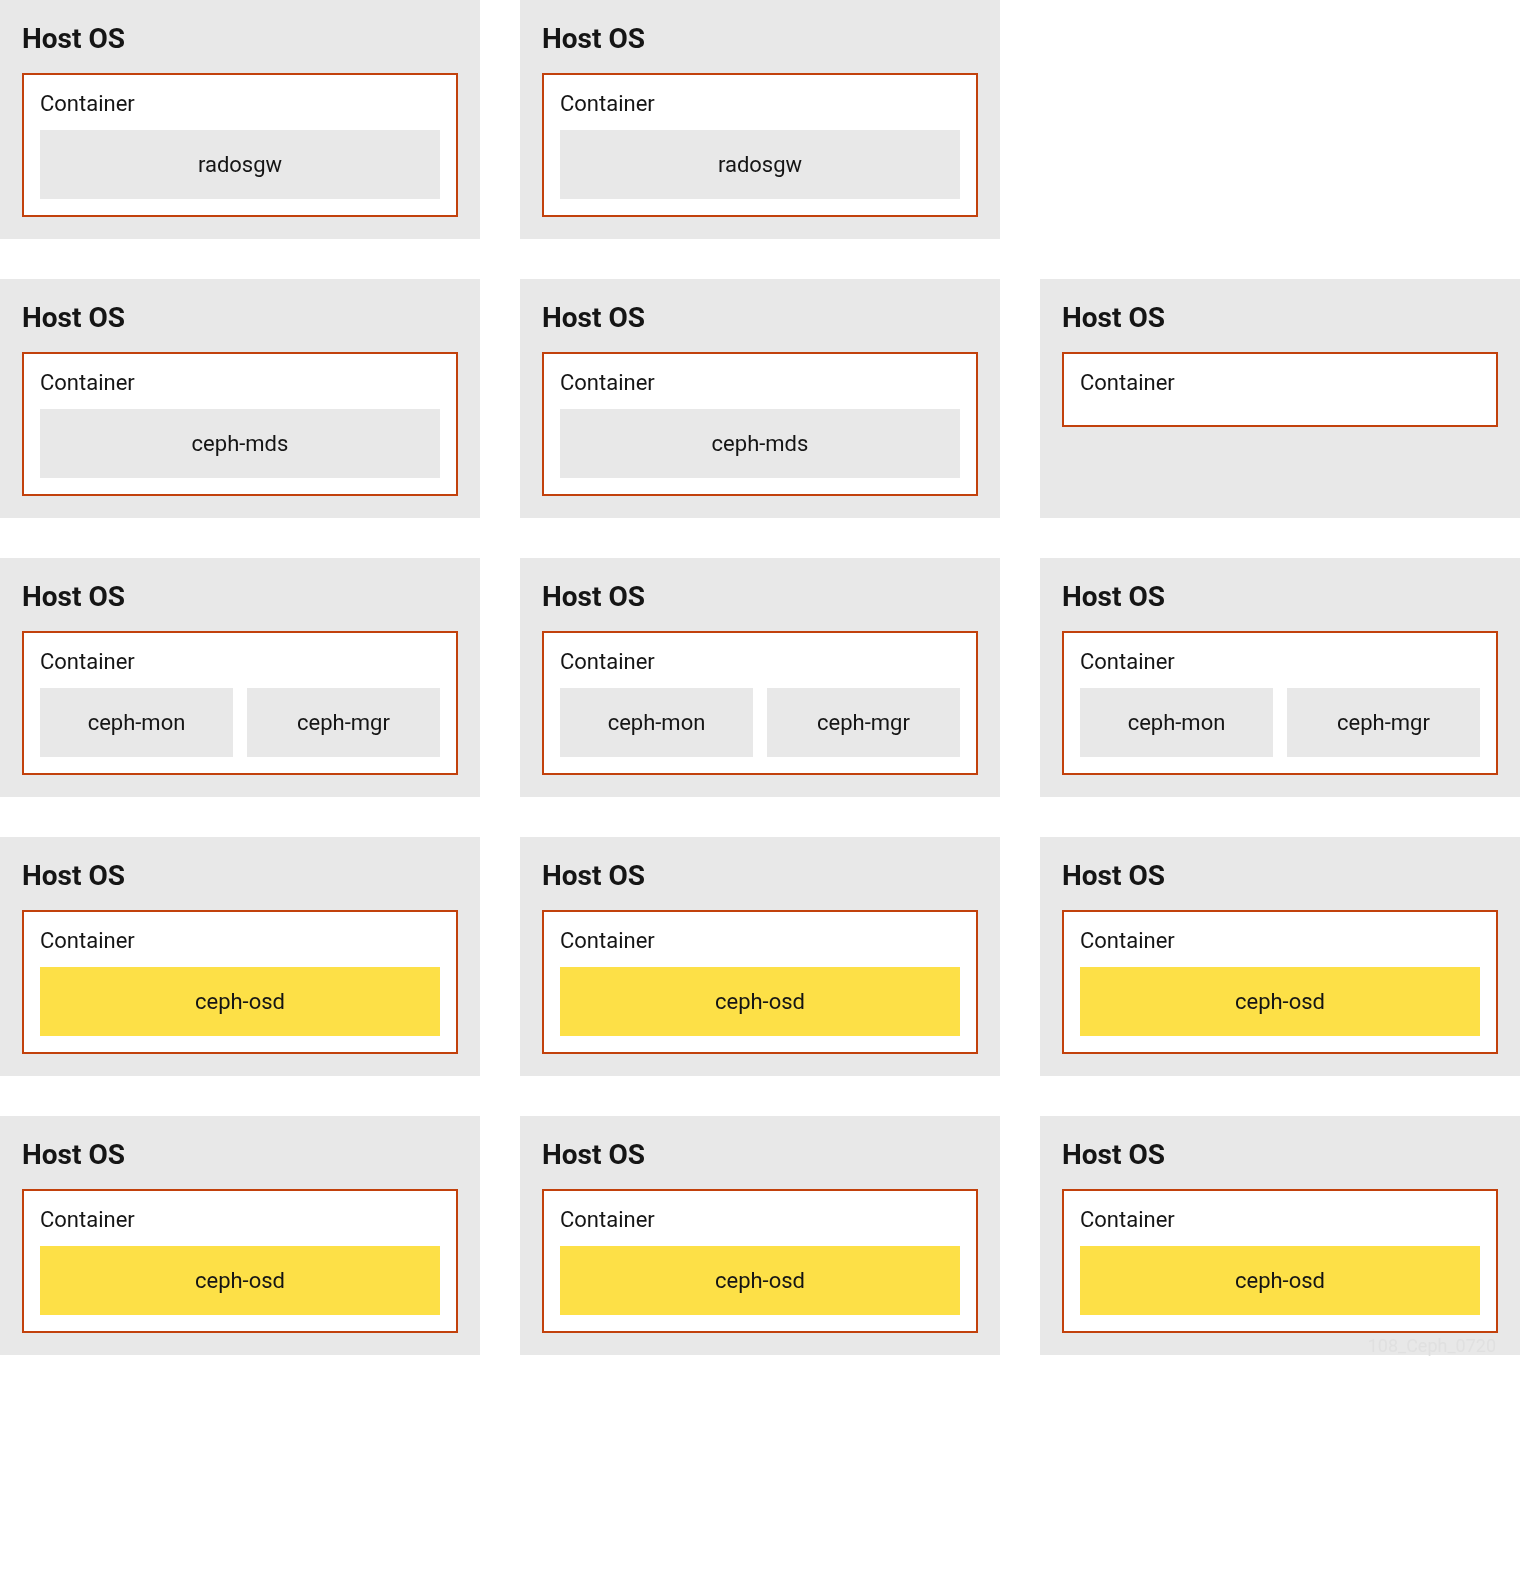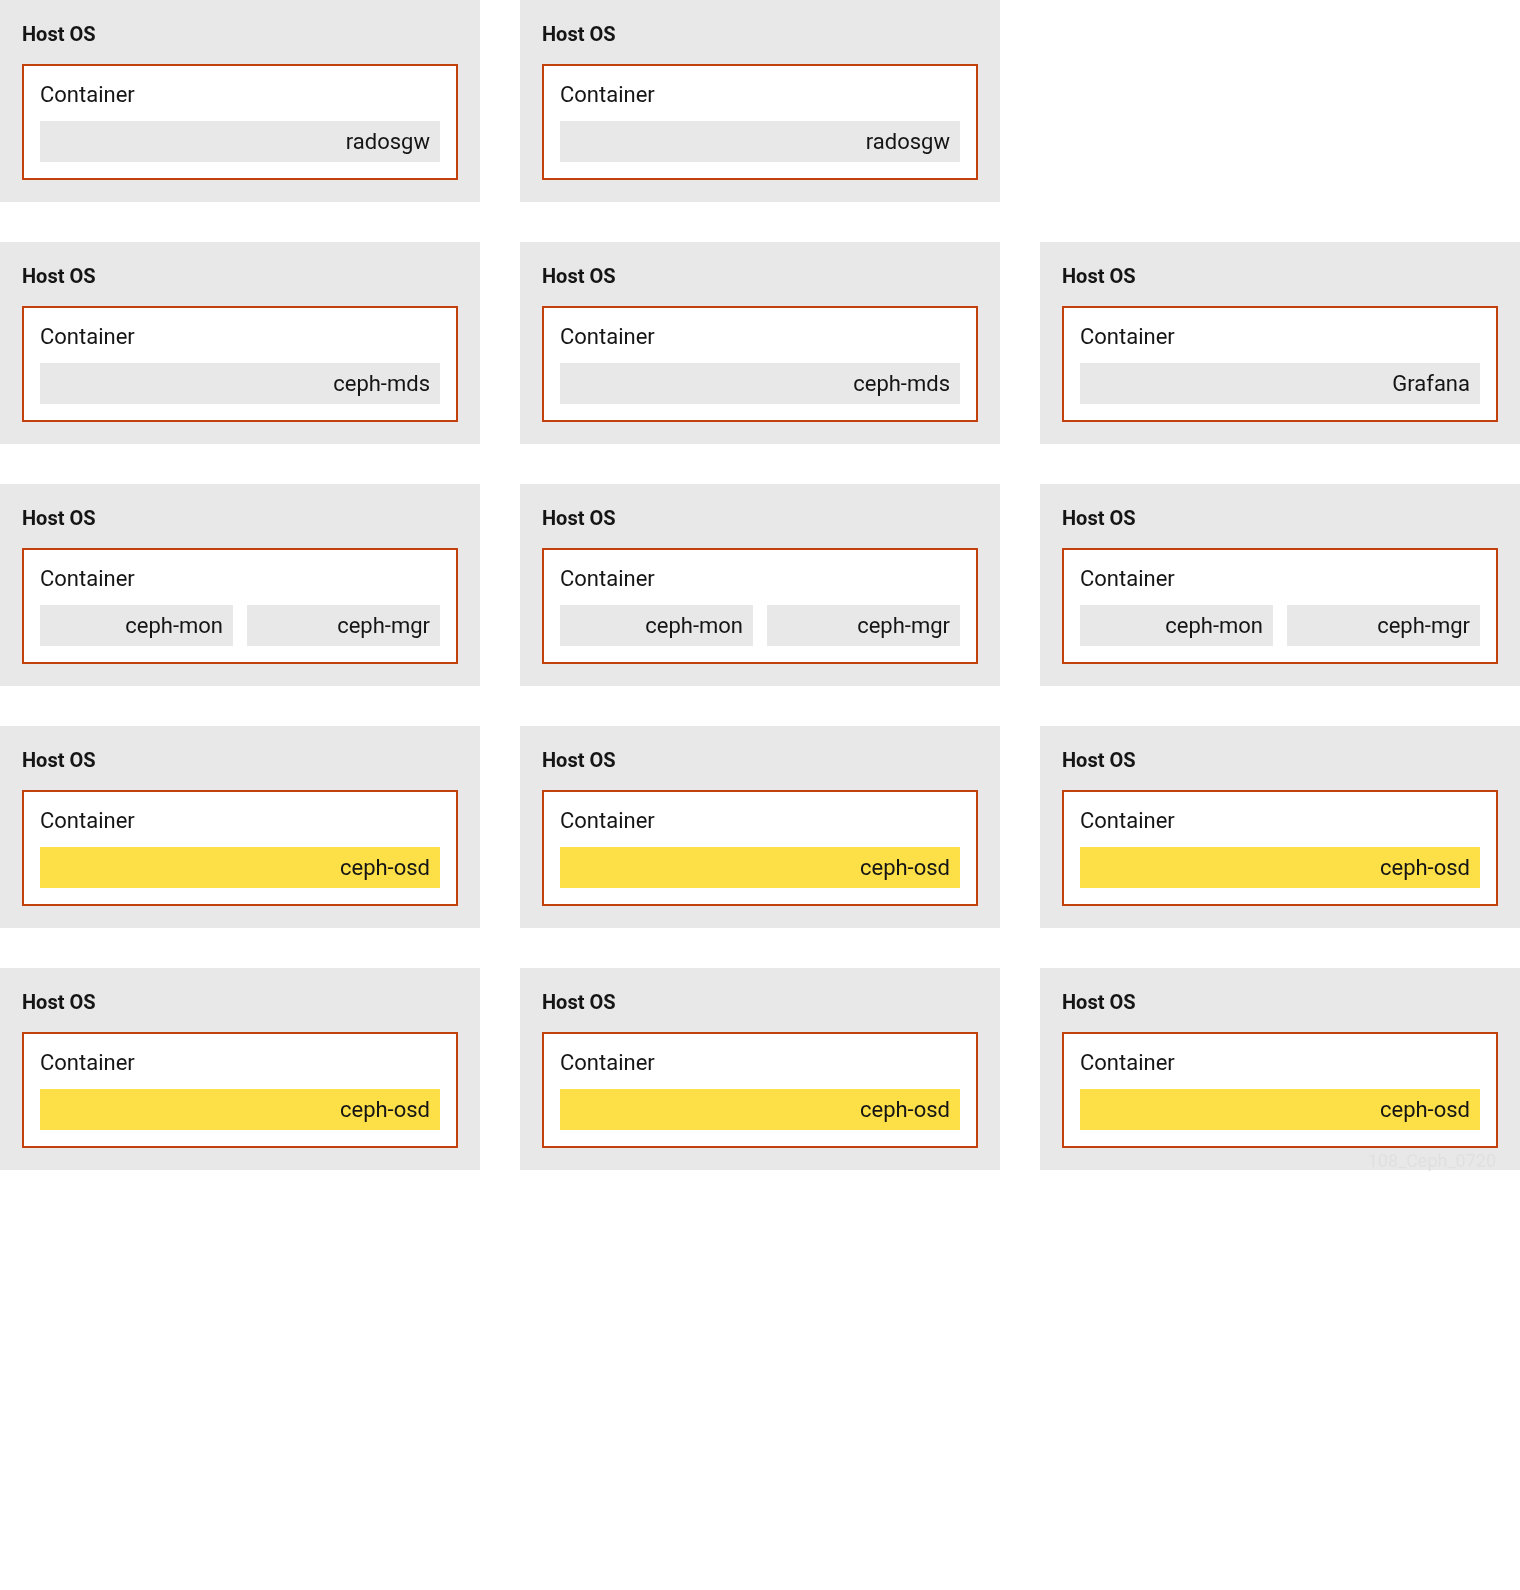--- a/index.html
+++ b/index.html
@@ -24,43 +24,43 @@
       gap: 40px;
     }
     .host {
       background: #e8e8e8;
       padding: 22px;
       width: 480px;
       flex-shrink: 0;
     }
     .host-label {
       font-weight: 700;
-      font-size: 20px;
+      font-size: 28px;
       color: #151515;
       margin-bottom: 18px;
     }
     .container-box {
       background: #ffffff;
       border: 2px solid #c2410c;
       padding: 16px;
     }
     .container-label {
       font-size: 22px;
       color: #151515;
       font-weight: 400;
       margin-bottom: 14px;
     }
     .services {
       display: flex;
       gap: 14px;
     }
     .service {
       flex: 1;
-      text-align: right;
-      padding: 8px 10px;
+      text-align: center;
+      padding: 22px 10px;
       font-size: 22px;
       color: #151515;
       font-weight: 400;
     }
     .service.gray {
       background: #e8e8e8;
     }
     .service.blue {
       background: #fde047;
     }
@@ -117,23 +117,20 @@
           <div class="container-label">Container</div>
           <div class="services">
             <div class="service gray">ceph-mds</div>
           </div>
         </div>
       </div>
       <div class="host">
         <div class="host-label">Host OS</div>
         <div class="container-box">
           <div class="container-label">Container</div>
-          <div class="services">
-            <div class="service gray">Grafana</div>
-          </div>
         </div>
       </div>
     </div>
     <div class="row">
       <div class="host">
         <div class="host-label">Host OS</div>
         <div class="container-box">
           <div class="container-label">Container</div>
           <div class="services">
             <div class="service gray">ceph-mon</div>

